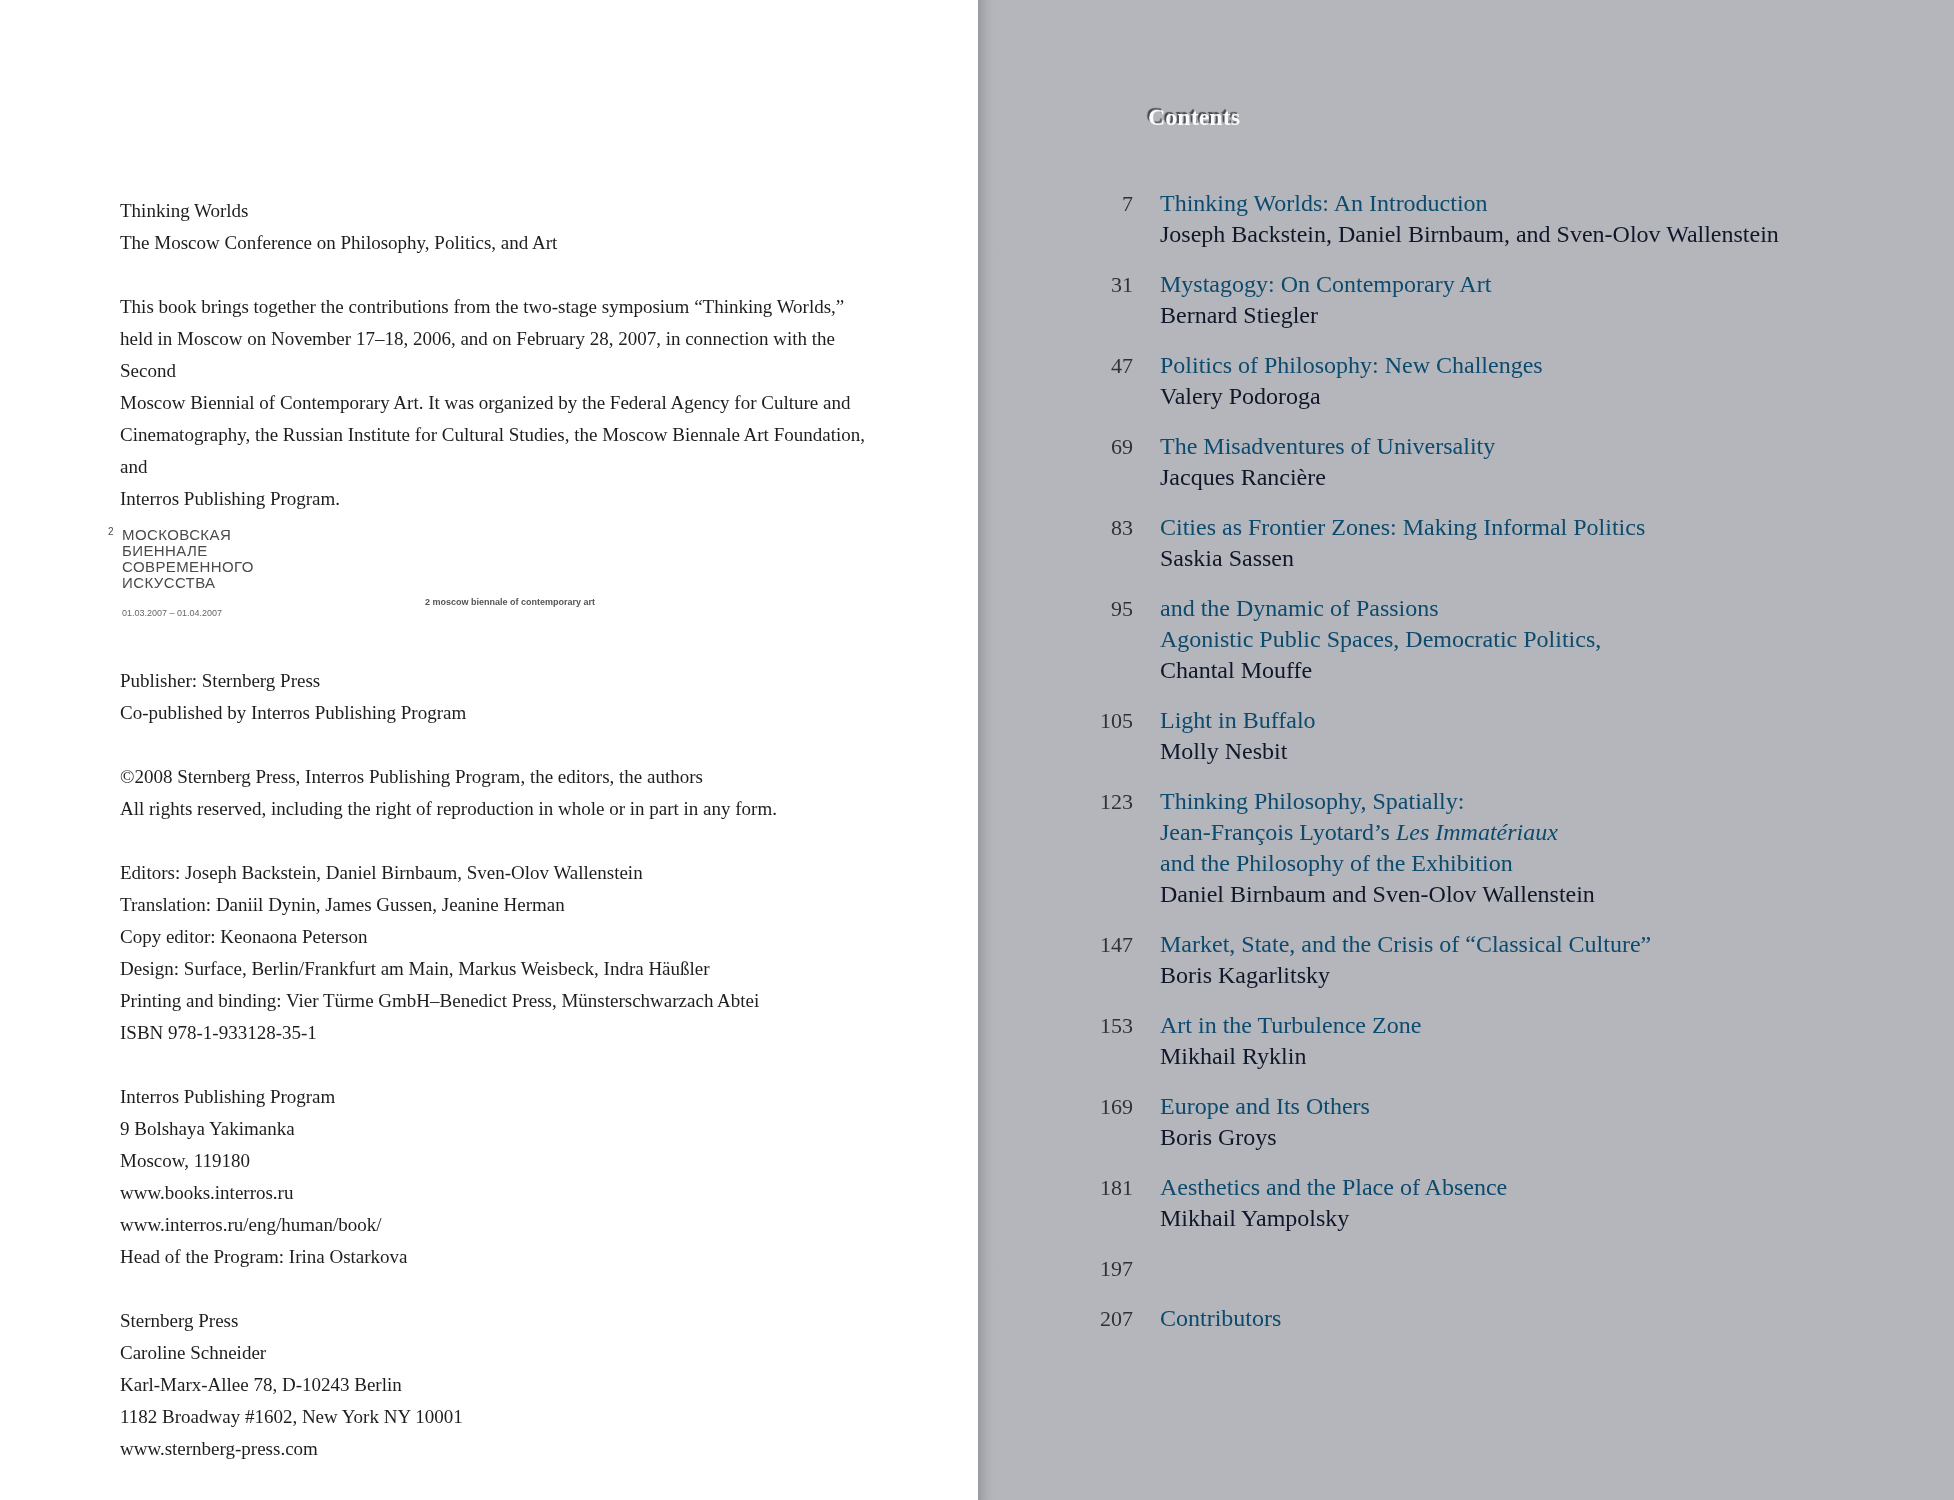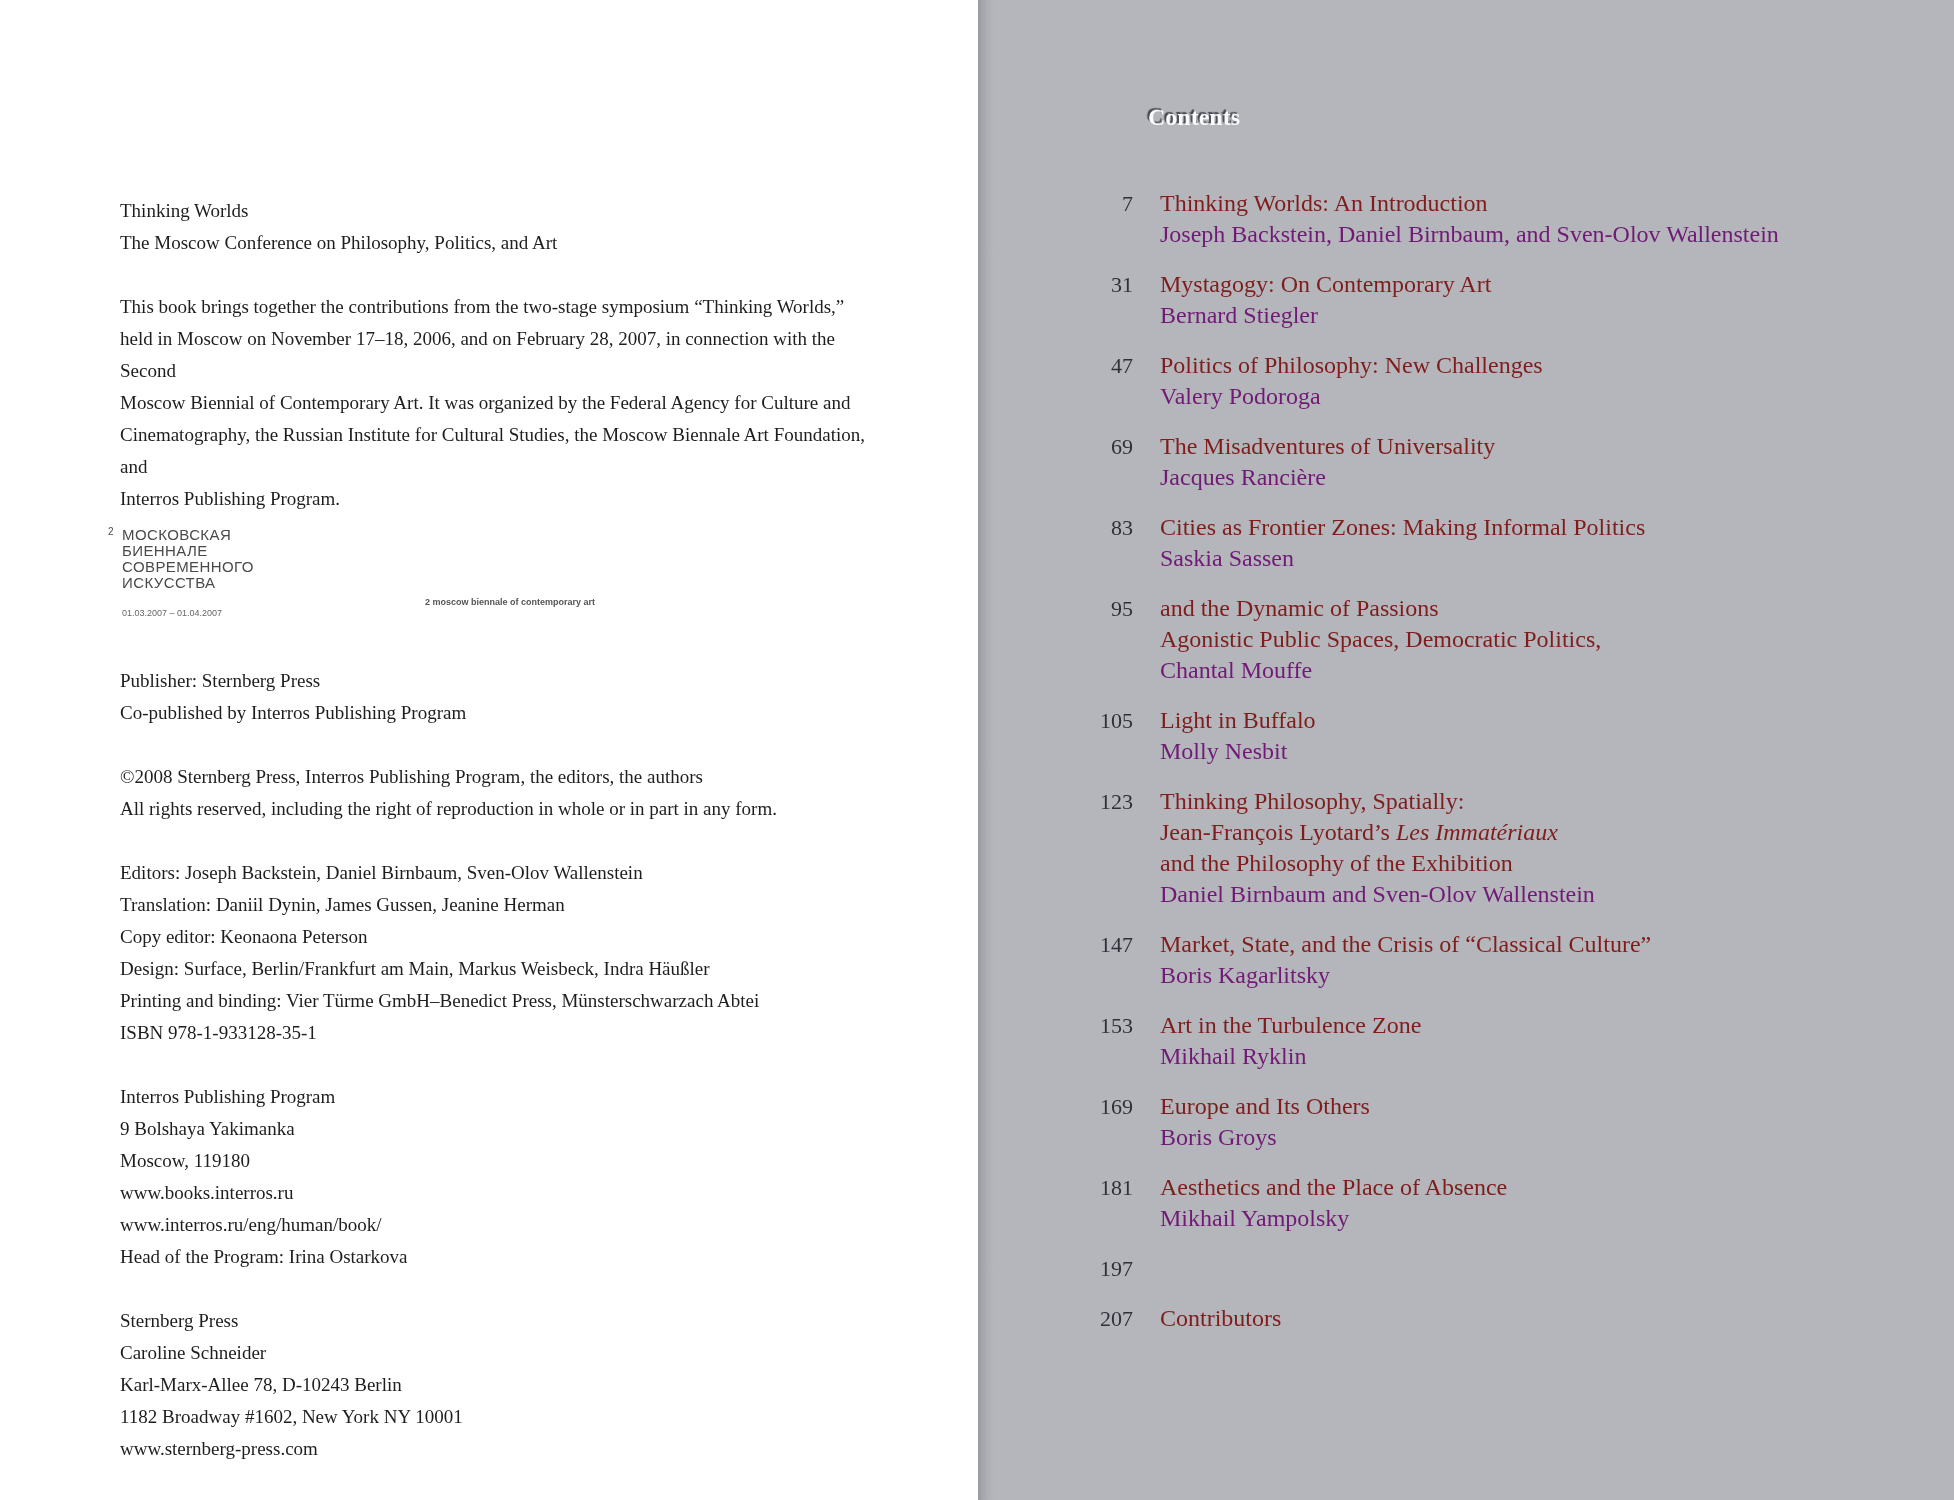--- a/index.html
+++ b/index.html
@@ -41,23 +41,23 @@
     margin:0 0 56px 0;padding-left:170px;
     font-size:24px;line-height:30px;font-weight:bold;
     color:#fafafb;text-shadow:-2px -2px 1px rgba(52,53,62,0.85);
   }
   .toc-entry{display:flex;margin-bottom:19px;}
   .toc-num{
     width:85px;padding-left:70px;flex:0 0 auto;text-align:right;
     font-size:22px;line-height:31px;color:#2f3039;
   }
   .toc-body{margin-left:27px;}
-  .toc-title-line{font-size:24px;line-height:31px;color:#7f1d1d;}
+  .toc-title-line{font-size:24px;line-height:31px;color:#0c4a6e;}
   .toc-title-line .it{font-style:italic;}
-  .toc-authors{font-size:24px;line-height:31px;color:#701a75;}
+  .toc-authors{font-size:24px;line-height:31px;color:#0f172a;}
 </style>
 </head>
 <body>
 
 <div class="left-page">
   <div class="left-content">
     <p class="block">Thinking Worlds
 The Moscow Conference on Philosophy, Politics, and Art</p>
     <p class="block">This book brings together the contributions from the two-stage symposium “Thinking Worlds,”
 held in Moscow on November 17–18, 2006, and on February 28, 2007, in connection with the Second

